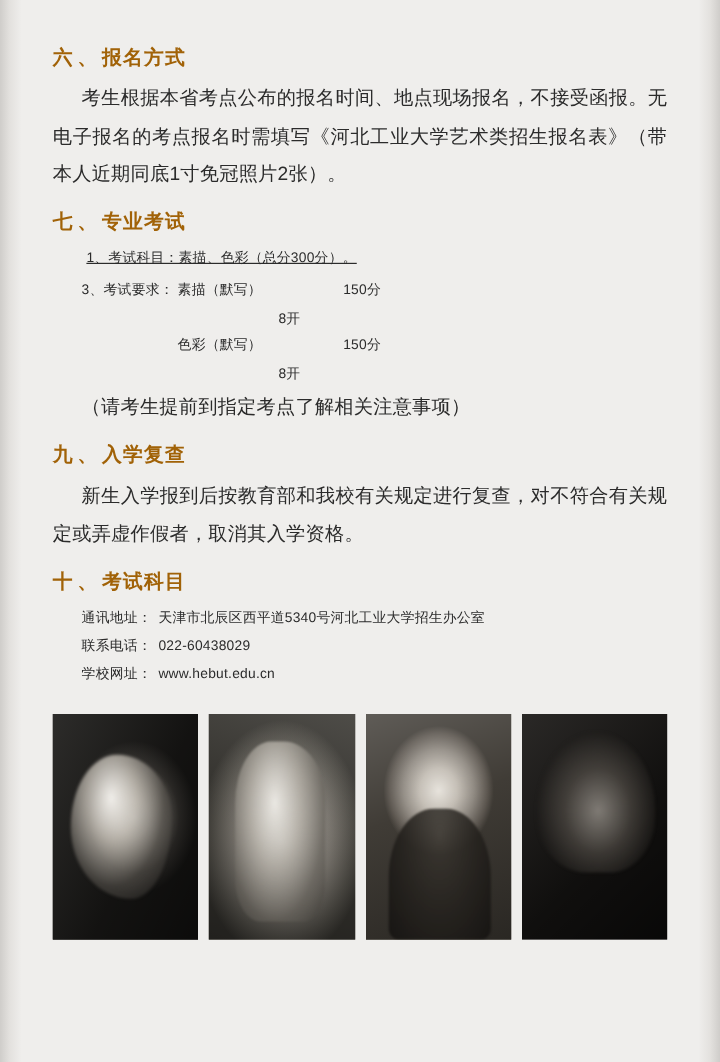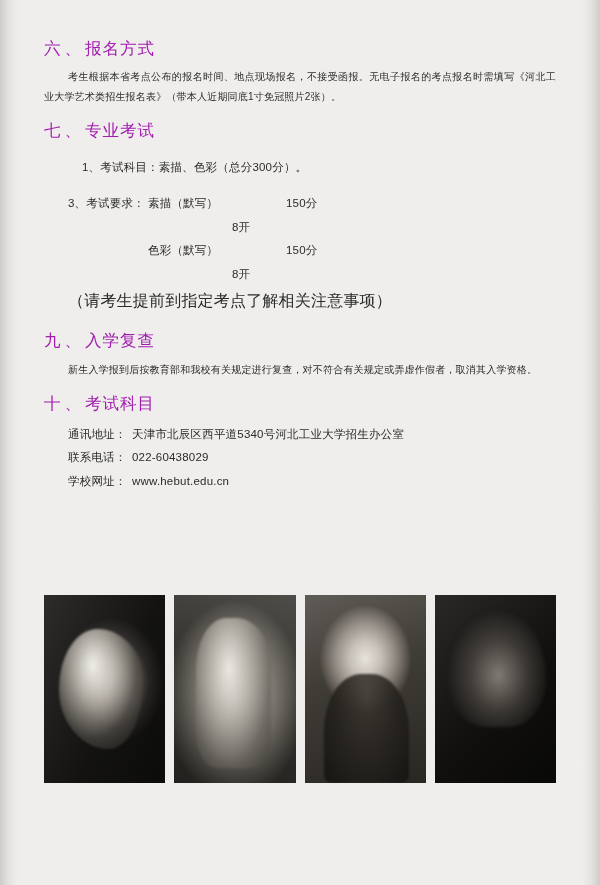--- a/index.html
+++ b/index.html
@@ -36,47 +36,48 @@
     position: absolute;
     left: 44px;
     top: 38px;
     width: 512px;
   }
   .section {
     margin-bottom: 14px;
   }
   .sec-title {
     font-size: 16.5px;
-    font-weight: normal;
-    color: #a21caf;
+    font-weight: bold;
+    color: #a16207;
     letter-spacing: 1px;
     margin: 0 0 8px 0;
     line-height: 1.3;
   }
   .sec-title .num {
     letter-spacing: 4px;
   }
   .para {
-    font-size: 10px;
+    font-size: 16px;
     color: #2b2b2b;
     line-height: 1.95;
     margin: 0;
     text-align: justify;
     letter-spacing: 0.2px;
   }
   .indent {
     text-indent: 24px;
   }
   .list-line {
     font-size: 11.5px;
     color: #2b2b2b;
     line-height: 1.95;
-    margin: 14px;
-    padding-left: 24px;
-    letter-spacing: 0.2px;
+    margin: 4px;
+    padding-left: 24px;
+    letter-spacing: 0.2px;
+    text-decoration: underline;
   }
   .exam-row {
     display: flex;
     font-size: 11.5px;
     color: #2b2b2b;
     line-height: 1.95;
     padding-left: 24px;
     letter-spacing: 0.2px;
   }
   .exam-row .lead {

